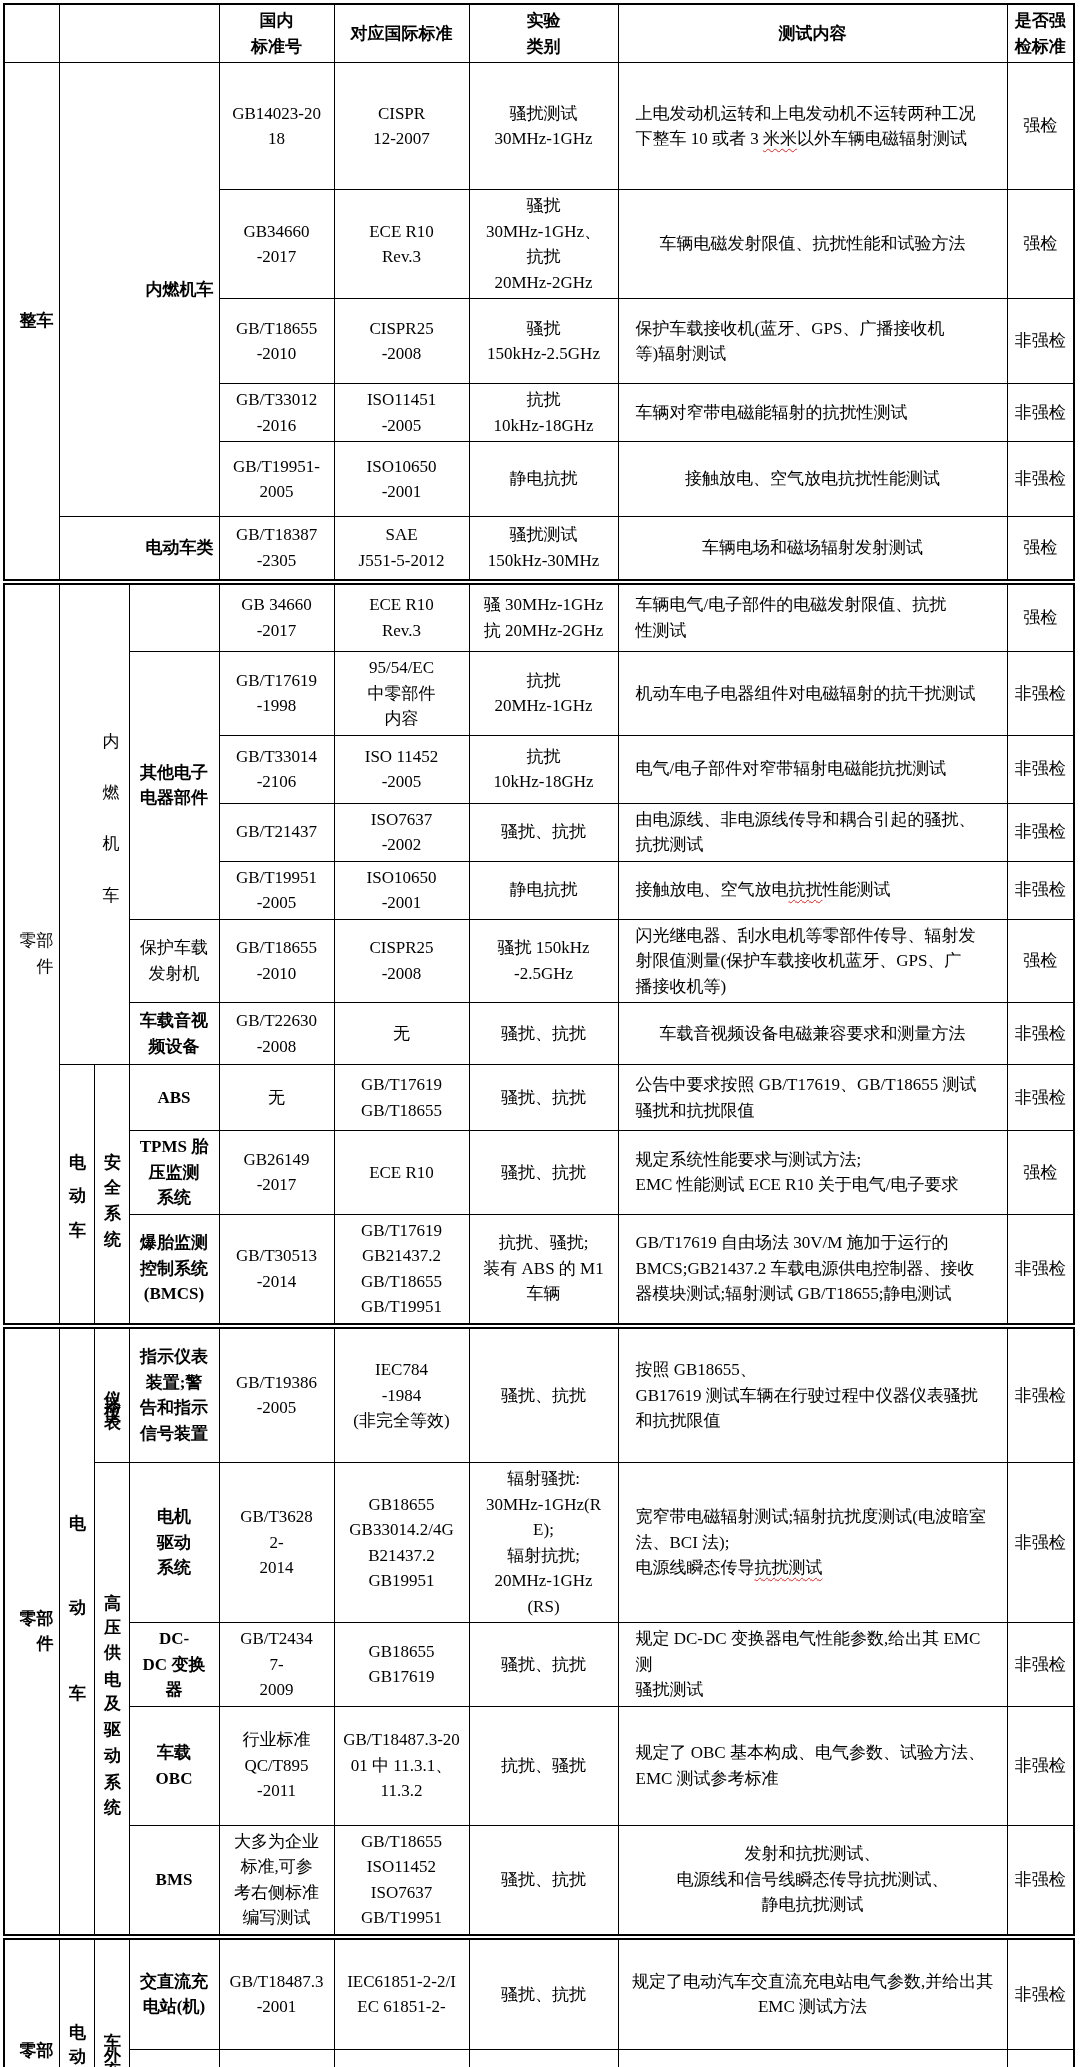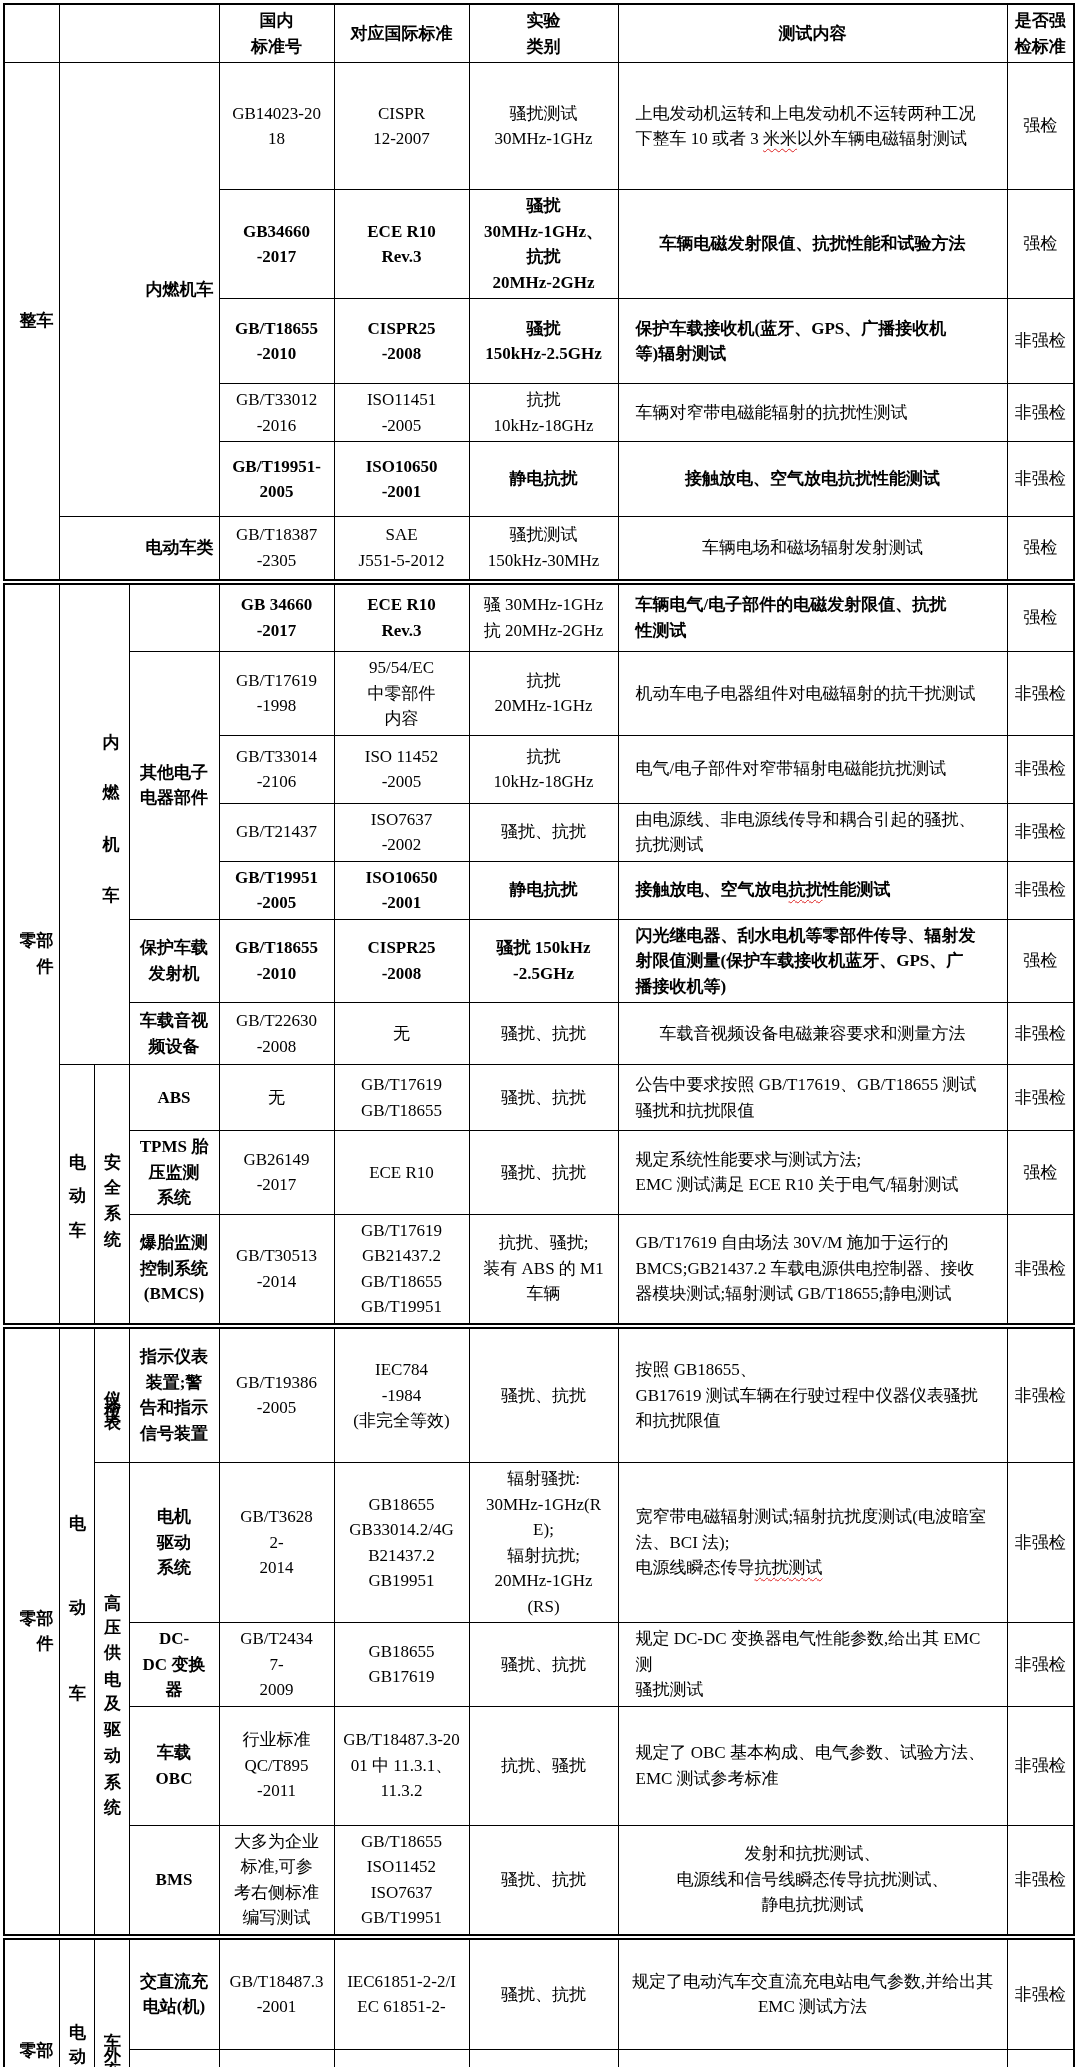--- a/index.html
+++ b/index.html
@@ -4,21 +4,21 @@
 <style>
   html,body{margin:0;padding:0;background:#fff;}
   body{width:1080px;font-family:"Liberation Serif","DejaVu Serif",serif;color:#000;font-size:17px;}
   .page{padding:3px 0 0 3px;}
   table{border-collapse:collapse;table-layout:fixed;width:1071px;margin:0 0 2px 0;border:2px solid #000;}
   td{border:1px solid #000;padding:3px 5px;vertical-align:middle;text-align:center;white-space:pre-line;line-height:1.5;overflow:hidden;}
   td.tl{text-align:left;padding-left:17px;padding-right:9px;}
   td.hd{font-weight:700;}
   td.grp{font-weight:700;text-align:right;}
   td.item{font-weight:700;margin-left:10px;}
-  tr.bold td{font-weight:700;}
+  tr.bold td{font-weight:400;}
   td.nw{font-weight:400 !important;}
   .vtext{writing-mode:vertical-rl;text-orientation:upright;display:inline-block;}
   .ls-05{letter-spacing:.45em;} .ls-08{letter-spacing:.8em;} .ls-15{letter-spacing:1.5em;}
   .ls-2{letter-spacing:2em;} .ls-3{letter-spacing:3em;} .ls-5{letter-spacing:5em;}
   .wavy{text-decoration:underline wavy #d22;text-decoration-skip-ink:none;text-underline-offset:4px;text-decoration-thickness:1px;}
 </style>
 </head>
 <body>
 
 <div class="page">
@@ -223,21 +223,21 @@
       </tr>
       <tr style="height:67px">
         <td class="item">TPMS 胎
 压监测
 系统</td>
         <td>GB26149
 -2017</td>
         <td>ECE R10</td>
         <td>骚扰、抗扰</td>
         <td class="tl">规定系统性能要求与测试方法;
-EMC 测试满足 ECE R10 关于电气/辐射测试</td>
+EMC 性能测试 ECE R10 关于电气/电子要求</td>
         <td>强检</td>
       </tr>
       <tr style="height:88px">
         <td class="item">爆胎监测
 控制系统
 (BMCS)</td>
         <td>GB/T30513
 -2014</td>
         <td>GB/T17619
 GB21437.2

